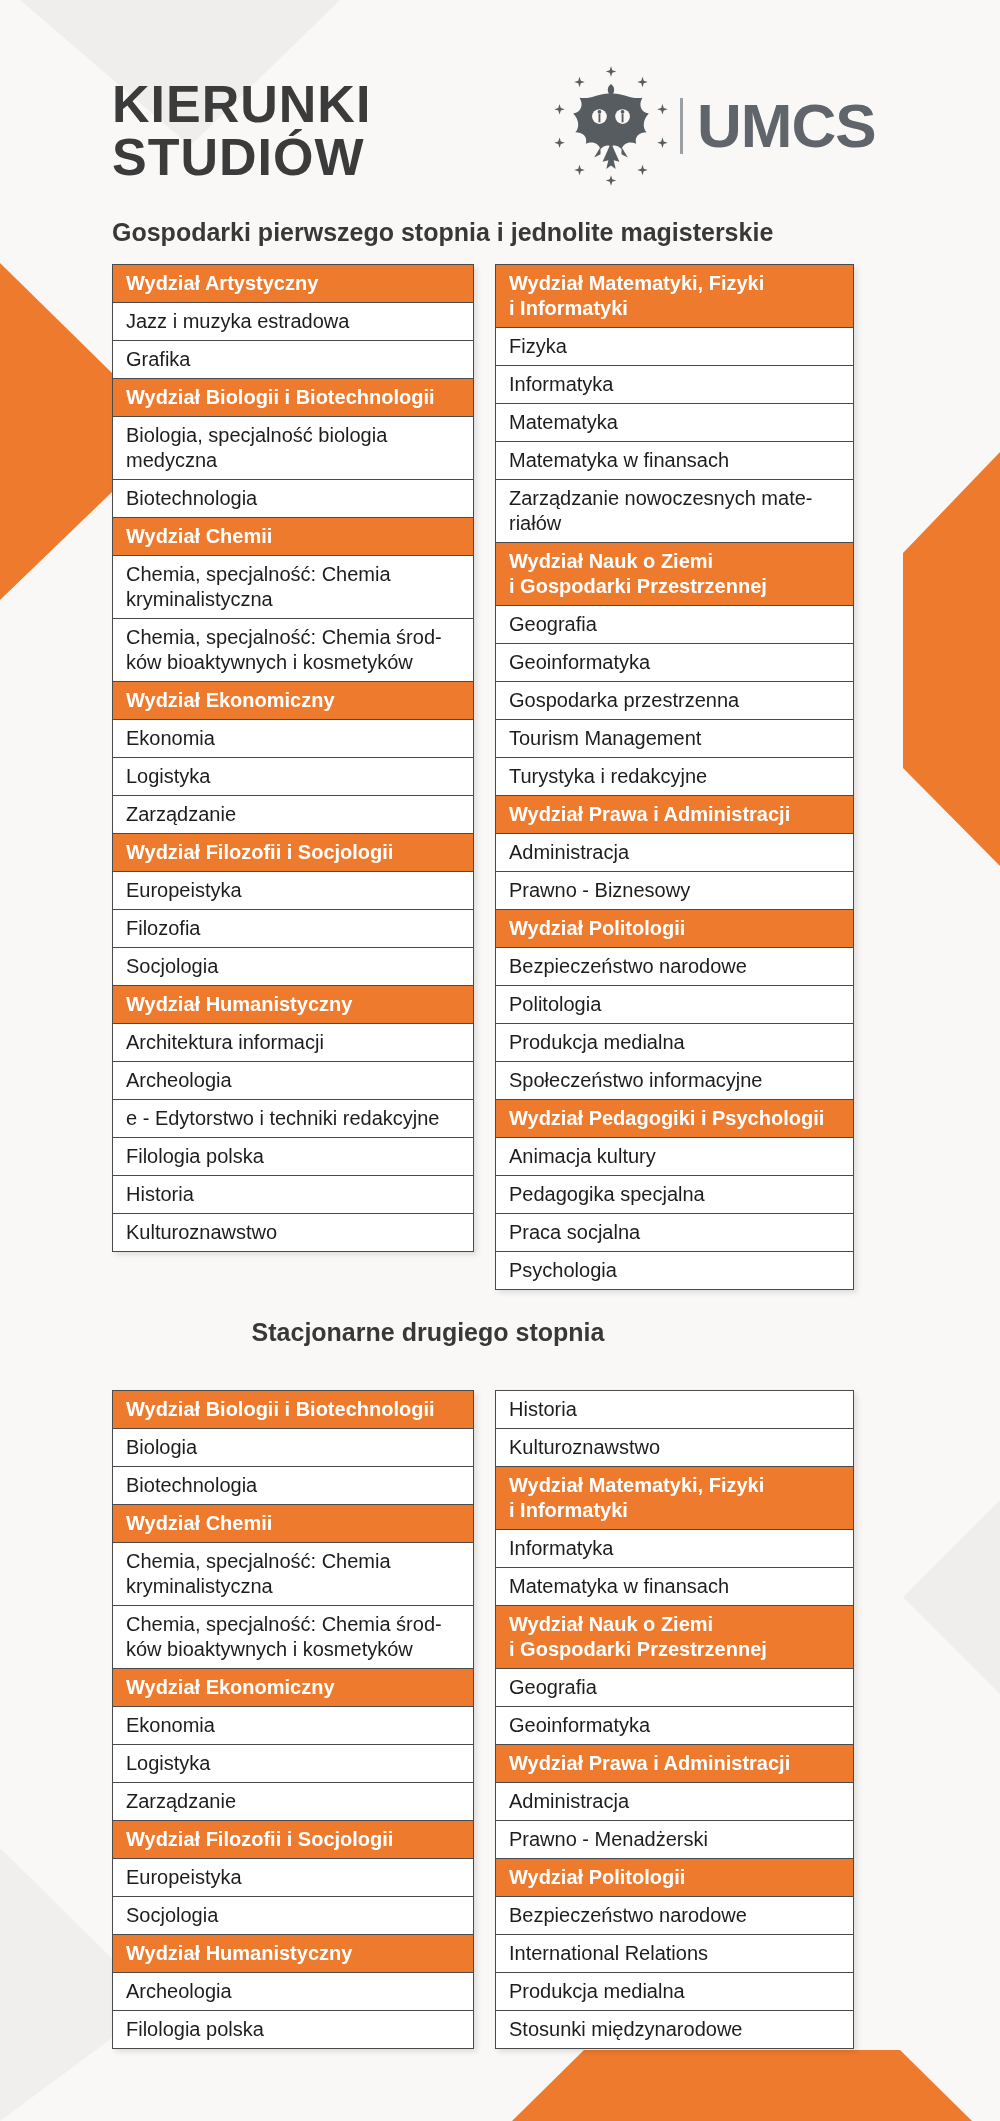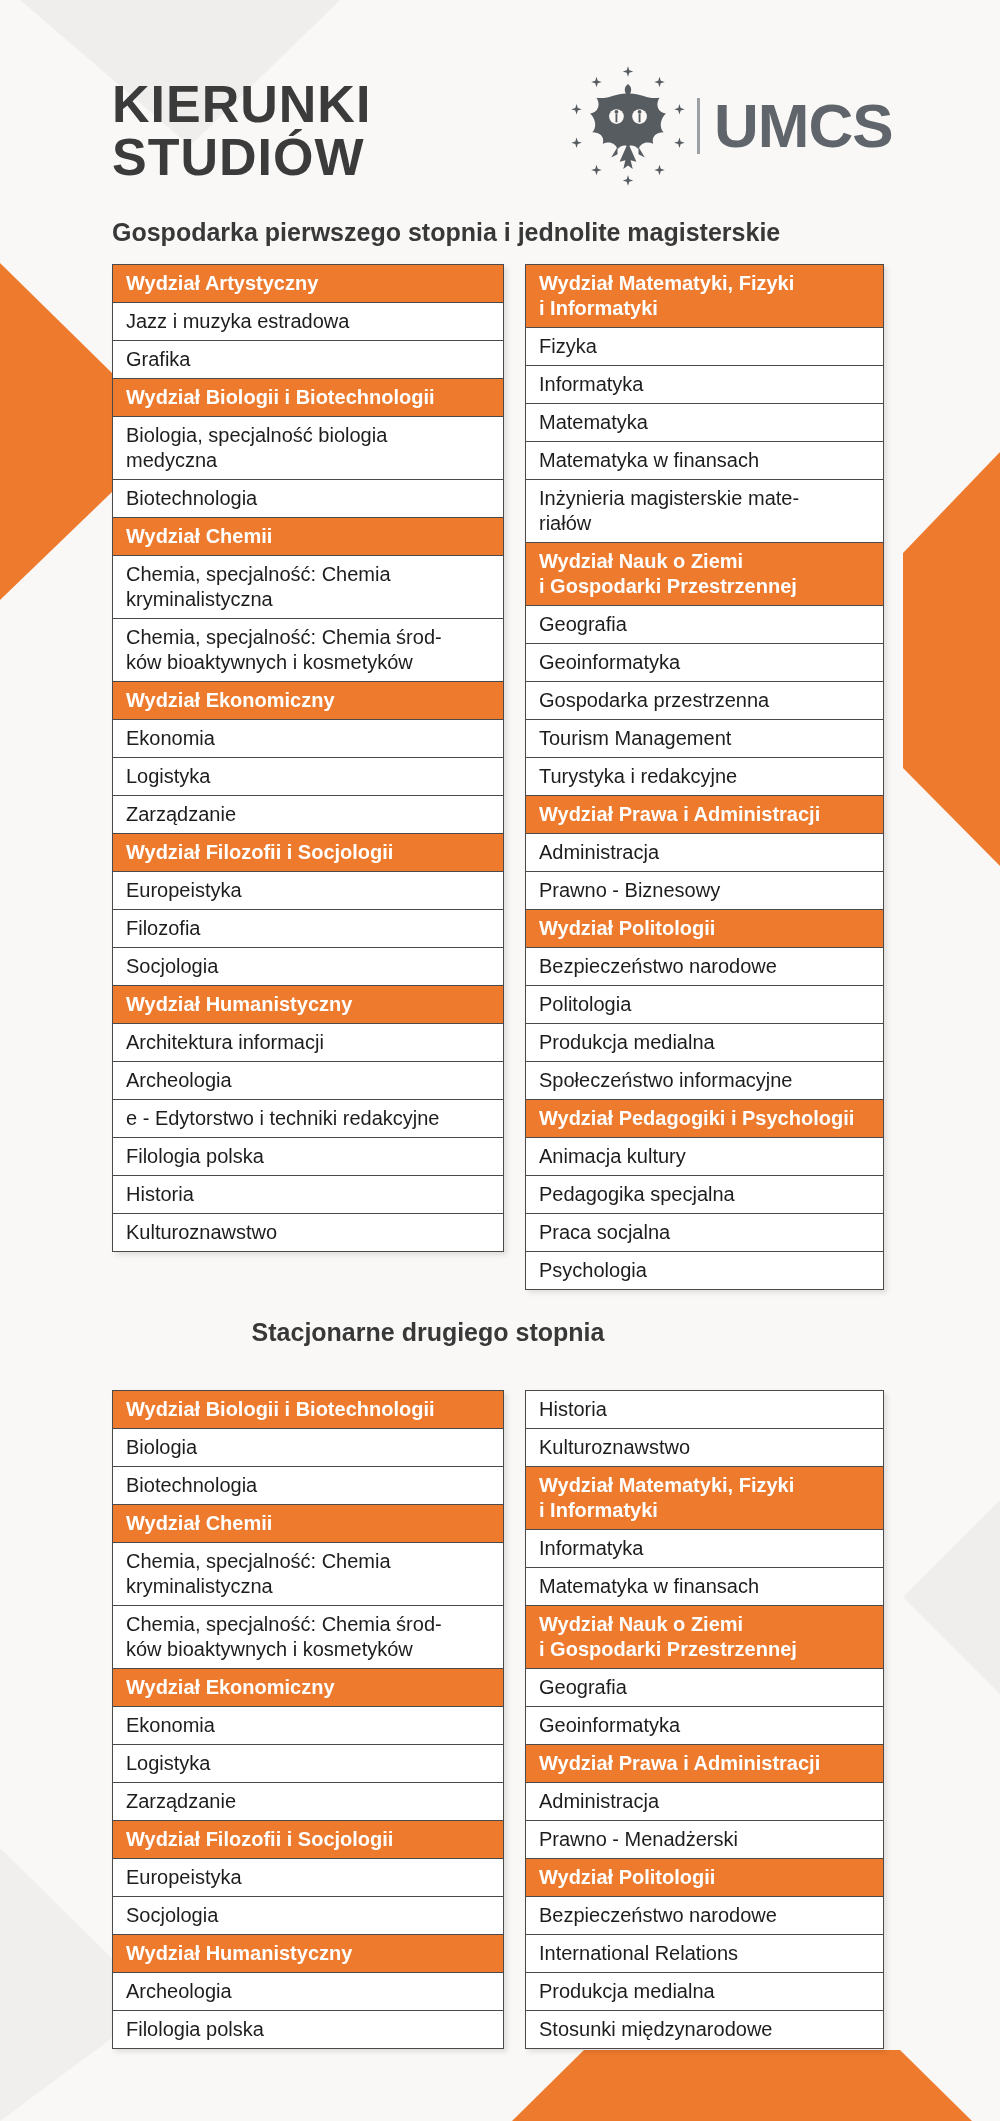--- a/index.html
+++ b/index.html
@@ -10,34 +10,34 @@
   }
   #bg{position:absolute;left:0;top:0;width:1000px;height:2121px;z-index:0;}
   .layer{position:absolute;z-index:1;}
 
   
   #page-title{
     left:112px;top:78px;
     font-size:52px;line-height:53px;font-weight:800;color:#3b3b3b;
     letter-spacing:1px;white-space:pre-line;
   }
-  #logo{left:565px;top:58px;width:340px;height:135px;display:flex;align-items:center;text-align:right;}
+  #logo{left:548px;top:58px;width:340px;height:135px;display:flex;align-items:center;text-align:right;}
   #logo-divider{width:3px;height:56px;background:#9aa0a4;margin:0 14px 0 6px;}
   #logo-wordmark{font-size:62px;font-weight:800;color:#5f656a;letter-spacing:-1px;line-height:62px;}
 
   .section-heading{
     font-size:25px;font-weight:700;color:#383838;white-space:nowrap;margin:0;
   }
   #sub1{left:112px;top:218px;}
   #sub2{left:0;top:1318px;width:856px;text-align:center;}
 
   .cols{display:flex;align-items:flex-start;}
   #sec1{left:112px;top:264px;width:792px;}
   #sec2{left:112px;top:1390px;width:792px;}
-  .col{width:392px;box-shadow:3px 3px 5px rgba(0,0,0,0.10);}
+  .col{width:362px;box-shadow:3px 3px 5px rgba(0,0,0,0.10);}
   .col + .col{margin-left:21px;width:359px;}
 
   .row{
     border:1px solid #4a4a4a;margin-top:-1px;background:#ffffff;
     padding:6px 13px;font-size:20px;line-height:25px;color:#1d1d1d;
     white-space:pre-line;
   }
   .row:first-child{margin-top:0;}
   .row.faculty{
     background:var(--orange,#ee7a2d);color:#ffffff;font-weight:700;
@@ -85,21 +85,21 @@
       <circle cx="-11" cy="-13.5" r="1.8"></circle>
         <rect x="-11.9" y="-11.5" width="1.8" height="8"></rect>
       <circle cx="11" cy="-13.5" r="1.8"></circle>
         <rect x="10.1" y="-11.5" width="1.8" height="8"></rect>
     </g>
   </svg>
   <div id="logo-divider"></div>
   <div id="logo-wordmark">UMCS</div>
 </div>
 
-<h2 class="layer section-heading" id="sub1">Gospodarka pierwszego stopnia i jednolite magisterskie</h2>
+<h2 class="layer section-heading" id="sub1">Gospodarki pierwszego stopnia i jednolite magisterskie</h2>
 <div class="layer cols" id="sec1">
   <div class="col">
       <div class="row faculty">Wydział Artystyczny</div>
       <div class="row program">Jazz i muzyka estradowa</div>
       <div class="row program">Grafika</div>
       <div class="row faculty">Wydział Biologii i Biotechnologii</div>
       <div class="row program">Biologia, specjalność biologia
 medyczna</div>
       <div class="row program">Biotechnologia</div>
       <div class="row faculty">Wydział Chemii</div>
@@ -123,21 +123,21 @@
       <div class="row program">Historia</div>
       <div class="row program">Kulturoznawstwo</div>
     </div>
   <div class="col">
       <div class="row faculty">Wydział Matematyki, Fizyki
 i Informatyki</div>
       <div class="row program">Fizyka</div>
       <div class="row program">Informatyka</div>
       <div class="row program">Matematyka</div>
       <div class="row program">Matematyka w finansach</div>
-      <div class="row program">Inżynieria magisterskie mate-
+      <div class="row program">Zarządzanie nowoczesnych mate-
 riałów</div>
       <div class="row faculty">Wydział Nauk o Ziemi
 i Gospodarki Przestrzennej</div>
       <div class="row program">Geografia</div>
       <div class="row program">Geoinformatyka</div>
       <div class="row program">Gospodarka przestrzenna</div>
       <div class="row program">Tourism Management</div>
       <div class="row program">Turystyka i redakcyjne</div>
       <div class="row faculty">Wydział Prawa i Administracji</div>
       <div class="row program">Administracja</div>

